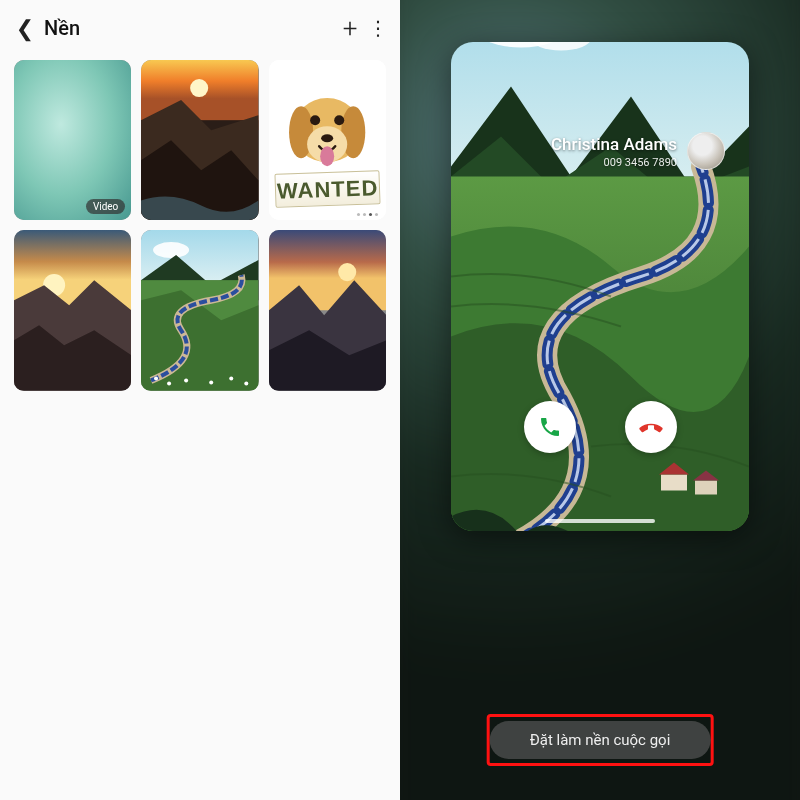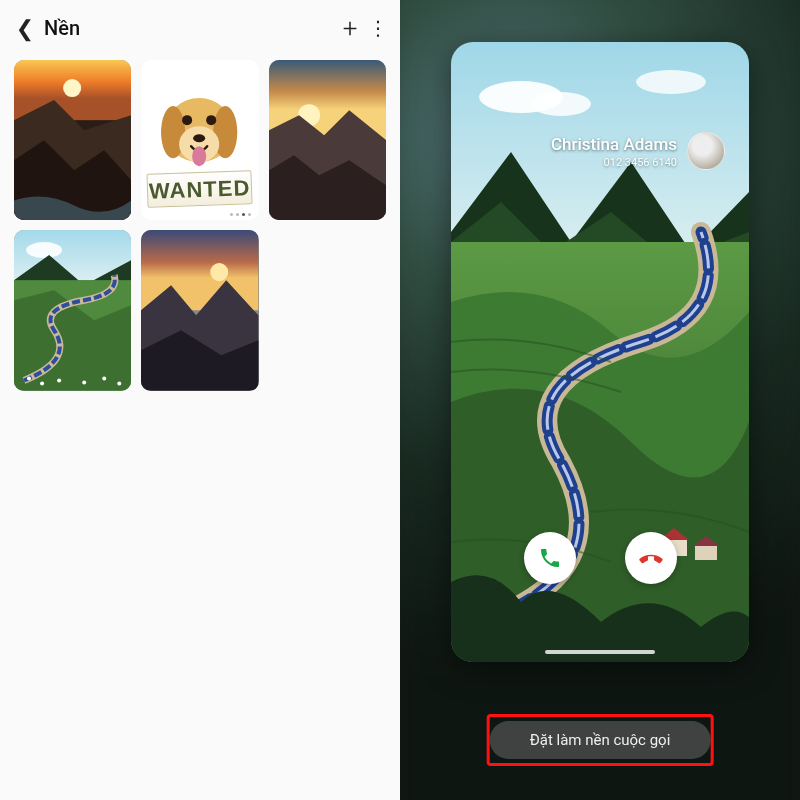--- a/index.html
+++ b/index.html
@@ -63,21 +63,21 @@
     position: absolute; inset: 0;
     background:
       radial-gradient(circle at 30% 20%, #9edae6 0%, #5a8f7a 20%, #2b4a3a 45%, #1a2820 70%),
       linear-gradient(#2e4a4a,#1a2820);
     filter: blur(14px) brightness(.55);
     transform: scale(1.1);
   }
   .card {
     position: absolute; left: 50%; top: 42px;
     transform: translateX(-50%);
-    width: 298px; height: 620px;
+    width: 298px; height: 489px;
     border-radius: 22px; overflow: hidden;
     box-shadow: 0 6px 30px rgba(0,0,0,.5);
   }
   .card svg { width: 100%; height: 100%; display: block; }
   .caller {
     position: absolute; top: 90px; right: 24px; left: 24px;
     display: flex; align-items: center; justify-content: flex-end;
     gap: 10px; color: #fff;
     text-shadow: 0 1px 3px rgba(0,0,0,.5);
   }
@@ -122,20 +122,33 @@
   <div class="topbar">
     <div class="back">❮</div>
     <div class="title">Nền</div>
     <div class="spacer"></div>
     <div class="plus">+</div>
     <div class="more">⋮</div>
   </div>
 
   <div class="grid">
 
+    <div class="thumb">
+      <svg viewBox="0 0 117 160" preserveAspectRatio="xMidYMid slice">
+        <defs>
+            <radialGradient id="g1" cx="40%" cy="40%" r="80%">
+          <stop offset="0%" stop-color="#bfe9df"></stop>
+              <stop offset="55%" stop-color="#7ec7b5"></stop>
+          <stop offset="100%" stop-color="#4d9d94"></stop>
+            </radialGradient>
+          </defs>
+        <rect width="117" height="160" fill="url(#g1)"></rect>
+      </svg>
+      <div class="badge">Video</div>
+    </div>
 
     <div class="thumb">
       <svg viewBox="0 0 117 160" preserveAspectRatio="xMidYMid slice">
         <defs>
             <linearGradient id="sky2" x1="0" y1="0" x2="0" y2="1">
           <stop offset="0%" stop-color="#f8c851"></stop>
               <stop offset="30%" stop-color="#f07e2a"></stop>
           <stop offset="55%" stop-color="#a75128"></stop>
             </linearGradient>
           </defs>
@@ -279,21 +292,21 @@
         <rect x="244" y="504" width="22" height="14" fill="#ded2bb"></rect>
         <polygon points="242,504 255,494 268,504" fill="#834"></polygon>
       </g>
 
       <path d="M0 540 Q 40 520 70 560 Q 100 530 150 580 Q 200 540 250 585 Q 280 560 298 575 L298 620 L0 620 Z" fill="#17301b"></path>
     </svg>
 
     <div class="caller">
       <div class="txt">
         <div class="name">Christina Adams</div>
-        <div class="num">012 3456 6140</div>
+        <div class="num">009 3456 7890</div>
       </div>
       <div class="avatar"></div>
     </div>
 
     <div class="callbtns">
       <div class="cb accept">
         <svg viewBox="0 0 24 24">
             <path fill="#18a647" d="M6.6 10.8c1.4 2.8 3.8 5.2 6.6 6.6l2.2-2.2c.3-.3.7-.4 1-.2 1.2.4 2.4.6 3.6.6.6 0 1 .4 1 1V20c0 .6-.4 1-1 1C10.6 21 3 13.4 3 4c0-.6.4-1 1-1h3.4c.6 0 1 .4 1 1 0 1.2.2 2.4.6 3.6.1.4 0 .8-.3 1l-2.1 2.2z"></path>
           </svg>
       </div>

